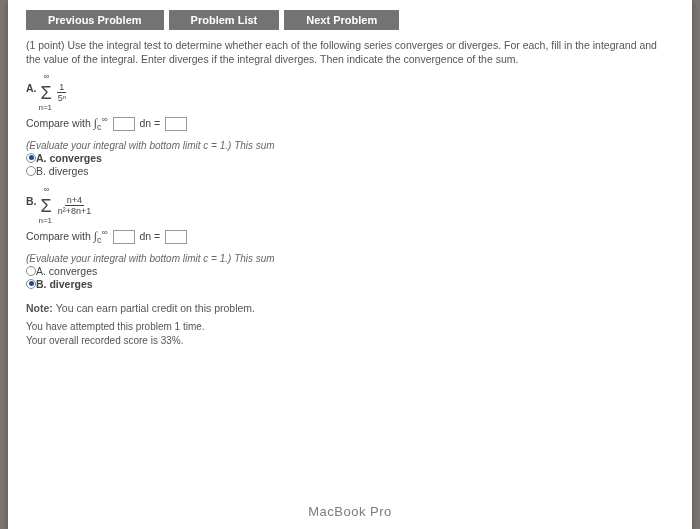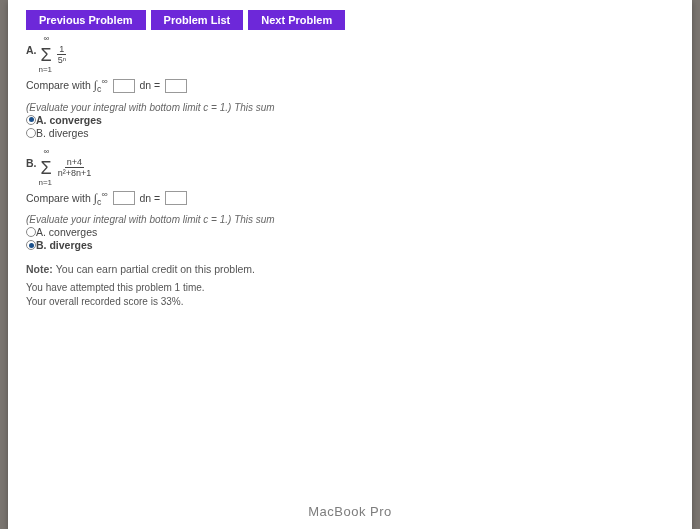--- a/index.html
+++ b/index.html
@@ -21,24 +21,24 @@
     }
     h1 {
       font-size: 19px;
       font-weight: bold;
       color: #222;
       margin-bottom: 10px;
     }
     .btn-row { margin-bottom: 8px; }
     .btn {
       display: inline-block;
-      background: #6d28d9;
+      background: #737373;
       color: #fff;
       font-size: 11px;
-      padding: 4px 13px;
+      padding: 4px 22px;
       border: none;
       margin-right: 2px;
       cursor: pointer;
       font-weight: bold;
     }
     .instr {
       font-size: 10.5px;
       color: #555;
       line-height: 1.35;
       margin-bottom: 10px;
@@ -83,20 +83,21 @@
 <body>
 
 <div class="page">
 
   <div class="btn-row">
     <button class="btn">Previous Problem</button>
     <button class="btn">Problem List</button>
     <button class="btn">Next Problem</button>
   </div>
 
+  <p class="instr">(1 point) Use the integral test to determine whether each of the following series converges or diverges. For each, fill in the integrand and the value of the integral. Enter diverges if the integral diverges. Then indicate the convergence of the sum.</p>
 
   <div class="part">
     <div class="sumline">
       <span class="letter">A.</span>
       <span class="sigma">Σ</span>
       <span class="frac">
         <span class="num">1</span>
         <span class="den">5ⁿ</span>
       </span>
     </div>

